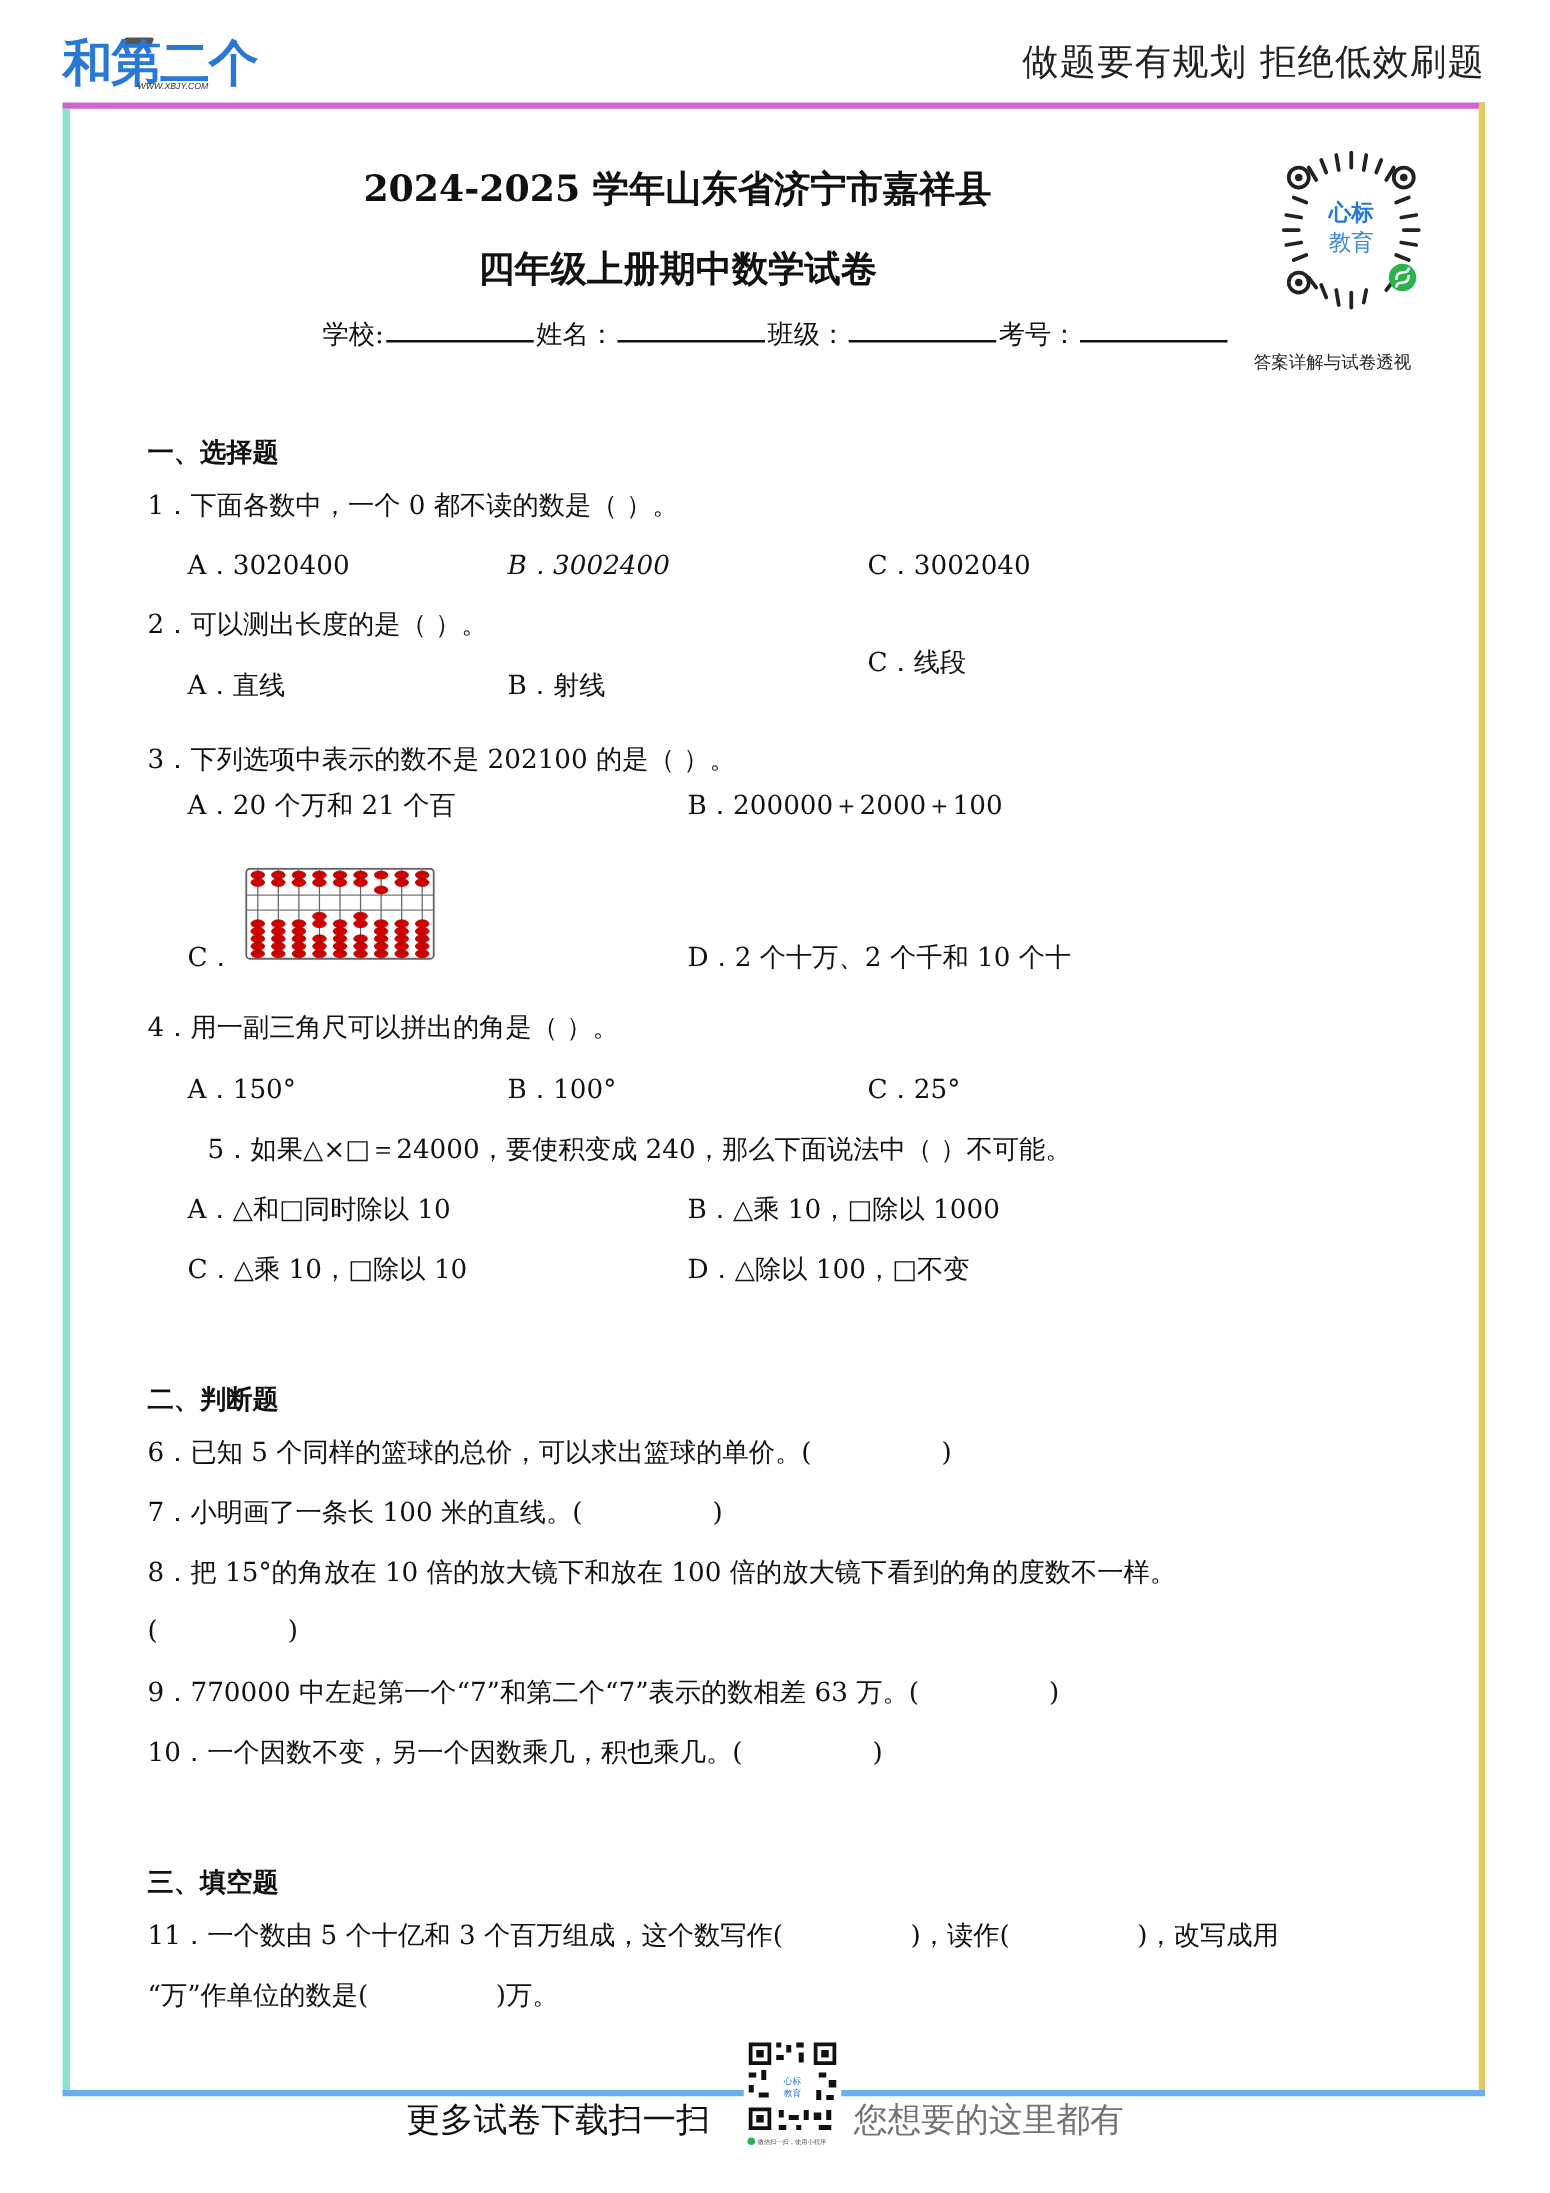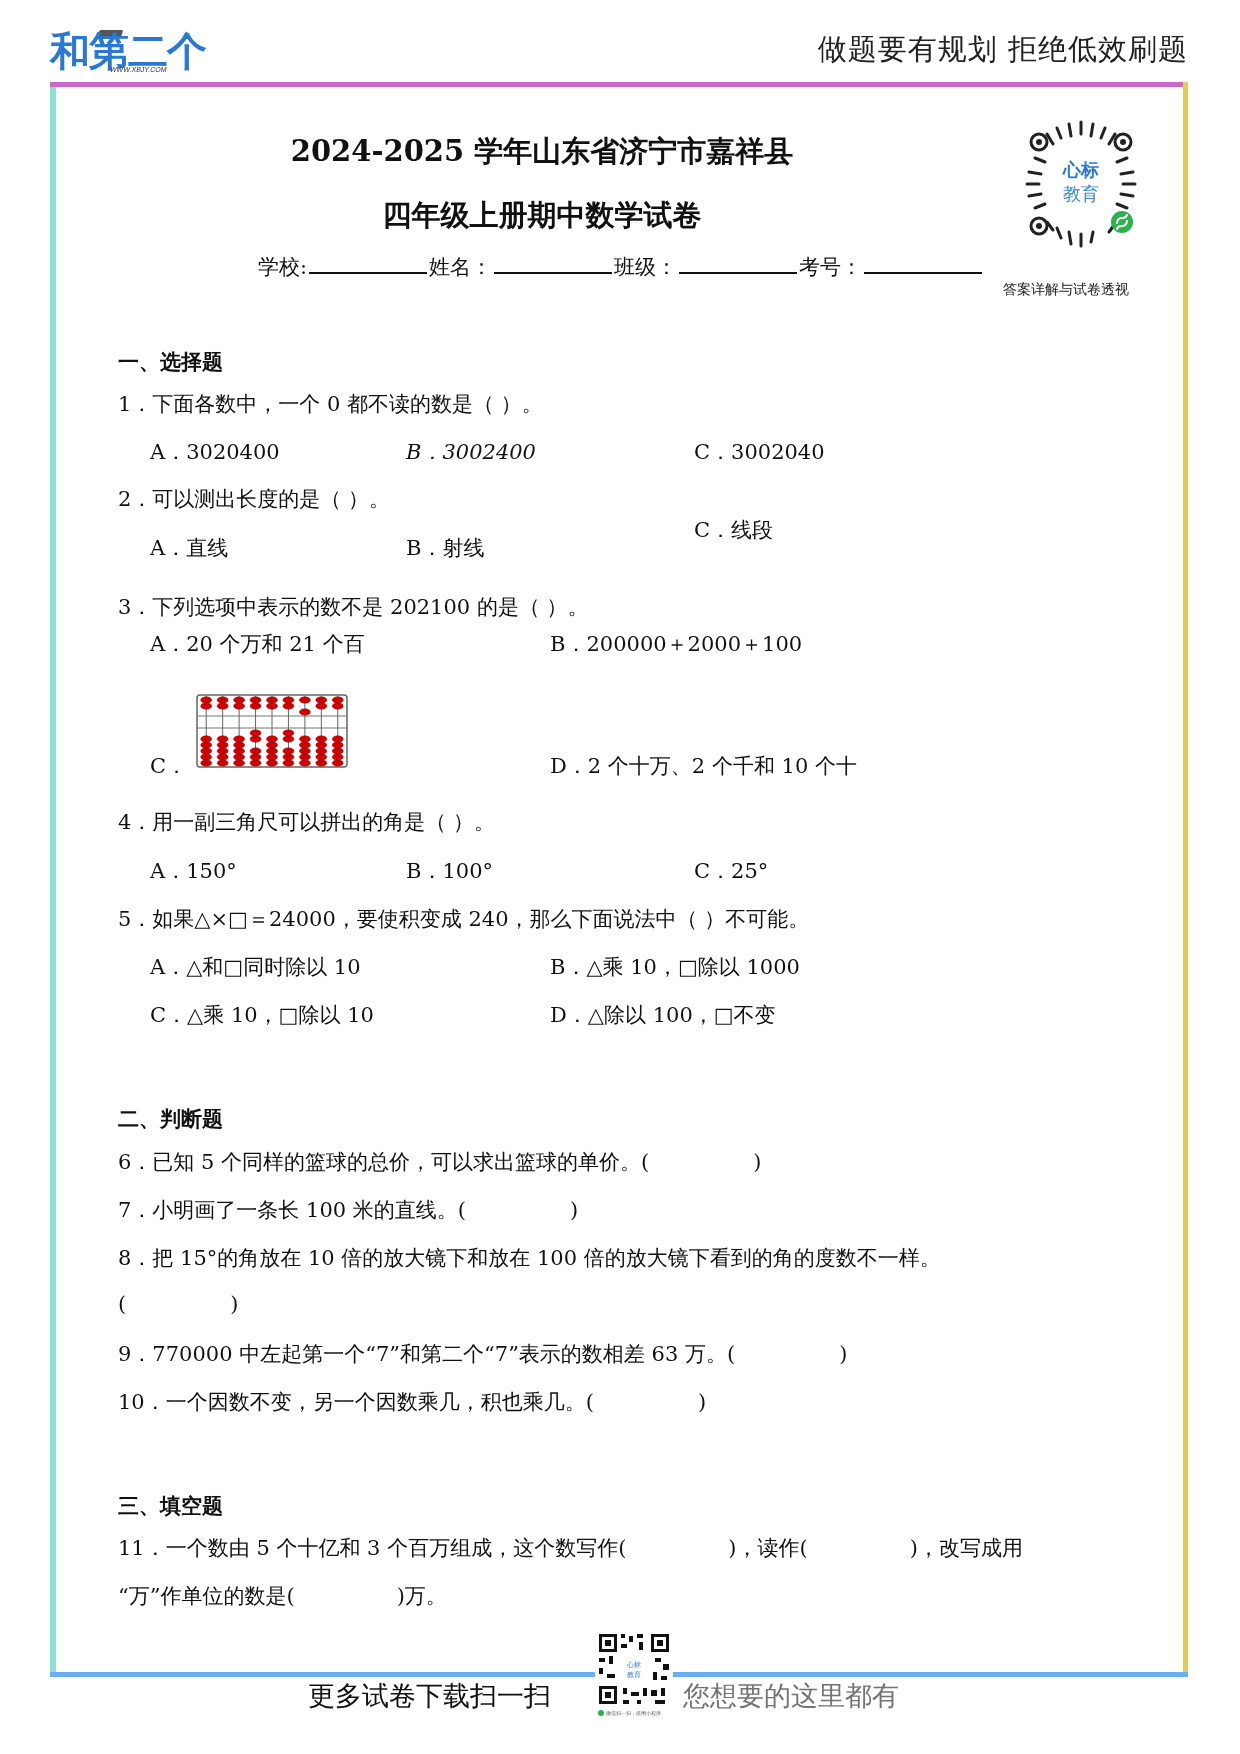--- a/index.html
+++ b/index.html
@@ -74,21 +74,21 @@
     .opt {
       font-family: "DejaVu Serif", serif; font-size: 21px; white-space: nowrap;
     }
     .paren-gap { display: inline-block; }
 
     
     .abacus { left: 196px; top: 694px; width: 152px; height: 74px; }
 
     
     .footer-left {
-      left: 308px; top: 1678px; font-family: "DejaVu Sans", sans-serif; font-size: 27px; color: #111;
+      left: 325px; top: 1678px; font-family: "DejaVu Sans", sans-serif; font-size: 27px; color: #111;
     }
     .footer-right {
       left: 683px; top: 1678px; font-family: "DejaVu Sans", sans-serif; font-size: 27px; color: #737373;
     }
     .footer-qr { left: 595px; top: 1630px; width: 78px; height: 88px; background: #fff; }
   </style>
 </head>
 <body>
 
 <div class="abs logo">
@@ -259,21 +259,21 @@
       <ellipse cx="141.77777777777777" cy="51" rx="5.5" ry="3.2" fill="#d10000" stroke="#900" stroke-width="0.5"></ellipse>
       <ellipse cx="141.77777777777777" cy="45" rx="5.5" ry="3.2" fill="#d10000" stroke="#900" stroke-width="0.5"></ellipse>
     </svg>
 </div>
 
 <div class="abs q" style="top:808px;">4．用一副三角尺可以拼出的角是（    ）。</div>
 <div class="abs opt" style="left:150px; top:857px;">A．150°</div>
 <div class="abs opt" style="left:406px; top:857px;">B．100°</div>
 <div class="abs opt" style="left:694px; top:857px;">C．25°</div>
 
-<div class="abs q" style="top:905px;">5．如果△×□＝24000，要使积变成 240，那么下面说法中（    ）不可能。</div>
+<div class="abs q" style="top:905px;margin-left:48px;">5．如果△×□＝24000，要使积变成 240，那么下面说法中（    ）不可能。</div>
 <div class="abs opt" style="left:150px; top:953px;">A．△和□同时除以 10</div>
 <div class="abs opt" style="left:550px; top:953px;">B．△乘 10，□除以 1000</div>
 <div class="abs opt" style="left:150px; top:1001px;">C．△乘 10，□除以 10</div>
 <div class="abs opt" style="left:550px; top:1001px;">D．△除以 100，□不变</div>
 
 <div class="abs section" style="top:1105px;">二、判断题</div>
 
 <div class="abs q" style="top:1148px;">
   <span>6．已知 5 个同样的篮球的总价，可以求出篮球的单价。(</span><span class="paren-gap" style="width:104px;"></span><span>)</span>
 </div>

